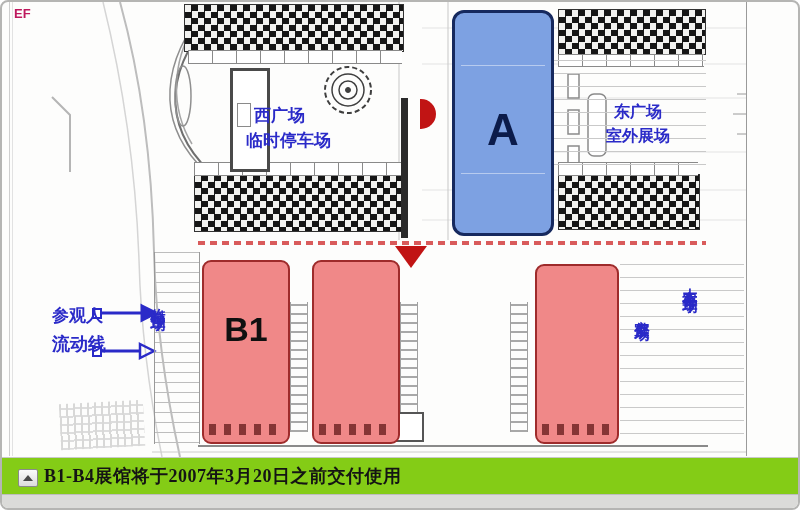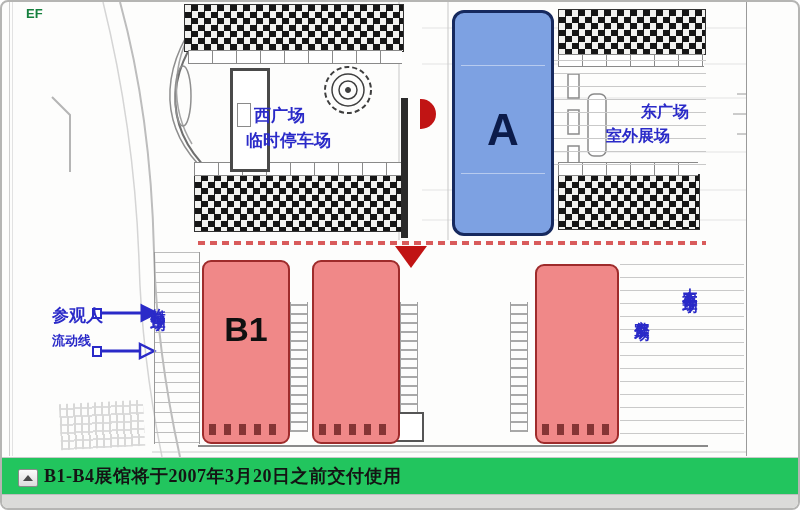--- a/index.html
+++ b/index.html
@@ -25,38 +25,38 @@
   .hallB{background:#f08888;border:2px solid #9e2b2b;}
   .dock{position:absolute;left:5px;right:5px;bottom:7px;height:11px;
     background:repeating-linear-gradient(90deg,#6b2020 0 7px,transparent 7px 15px);opacity:.8;}
   .blue-note{color:#2a2ac8;font-weight:bold;}
   .vtext{writing-mode:vertical-rl;text-orientation:upright;letter-spacing:2px;}
   .red-dash{background:repeating-linear-gradient(90deg,#d95b5b 0 7px,transparent 7px 12px);}
   .tri-down{width:0;height:0;border-left:16px solid transparent;border-right:16px solid transparent;
     border-top:22px solid #c11414;}
   .entry-blob{background:#c11414;border-radius:0 16px 16px 0;}
   .westbldg{border:3px solid #4a4a4a;background:#fff;}
-  #captionbar{border-top:1px solid #c9c9c9;background:#22c55e;}
+  #captionbar{border-top:1px solid #c9c9c9;background:#84cc16;}
   #cap-icon{width:18px;height:16px;border:1px solid #8a8a8a;border-radius:2px;
     background:linear-gradient(#fbfbfb,#dcdcdc);display:flex;align-items:center;justify-content:center;}
   #cap-icon .tri{width:0;height:0;border-left:5px solid transparent;border-right:5px solid transparent;
     border-bottom:6px solid #4a4a4a;}
   #caption-text{font-family:"Liberation Serif",serif;font-weight:bold;font-size:18px;color:#141414;
     letter-spacing:.5px;}
   .darkbar{background:#2a2a2a;}
   .grayline{background:#9a9a9a;}
   .fuzz{background:repeating-linear-gradient(90deg,#cfcfcf 0 2px,transparent 2px 7px),
     repeating-linear-gradient(0deg,#d6d6d6 0 2px,transparent 2px 8px);opacity:.8;}
 </style>
 </head>
 <body>
 
 <div id="frame">
 
-  <div class="abs" style="left:12px;top:4px;font-size:13px;font-weight:bold;color:#15803d;margin-left:12px;">EF</div>
+  <div class="abs" style="left:12px;top:4px;font-size:13px;font-weight:bold;color:#be185d;">EF</div>
 
   <div class="abs" style="left:7px;top:0;width:1px;height:454px;background:#cfcfcf;"></div>
   <div class="abs" style="left:10px;top:0;width:1px;height:454px;background:#e2e2e2;"></div>
 
   <div class="abs grayline" style="left:744px;top:0;width:1px;height:454px;"></div>
 
   <svg class="abs" style="left:0;top:0;" width="800" height="455">
 
     <g stroke="#e3e3e3" stroke-width="1">
       <line x1="420" y1="26" x2="744" y2="26"></line>
@@ -159,25 +159,25 @@
     <div class="dock"></div>
   </div>
   <div class="abs hall hallB" style="left:533px;top:262px;width:80px;height:176px;">
     <div class="dock"></div>
   </div>
 
   <div class="abs fuzz" style="left:58px;top:400px;width:84px;height:46px;transform:rotate(-3deg);"></div>
 
   <div class="abs blue-note" style="left:252px;top:102px;font-size:17px;">西广场</div>
   <div class="abs blue-note" style="left:244px;top:127px;font-size:17px;">临时停车场</div>
-  <div class="abs blue-note" style="left:639px;top:100px;font-size:16px;">东广场</div>
+  <div class="abs blue-note" style="left:612px;top:100px;font-size:16px;">东广场</div>
   <div class="abs blue-note" style="left:604px;top:124px;font-size:16px;">室外展场</div>
 
   <div class="abs blue-note" style="left:50px;top:302px;font-size:17px;">参观人</div>
-  <div class="abs blue-note" style="left:50px;top:330px;font-size:13px;">流动线</div>
+  <div class="abs blue-note" style="left:50px;top:330px;font-size:18px;">流动线</div>
   <div class="abs blue-note vtext" style="left:146px;top:294px;height:128px;font-size:15px;">临时停车场</div>
 
   <div class="abs blue-note vtext" style="left:630px;top:306px;height:100px;font-size:15px;">室外展场</div>
   <div class="abs blue-note vtext" style="left:678px;top:274px;height:134px;font-size:15px;">大客车停车场</div>
 
   <div id="captionbar" class="abs" style="left:0;top:455px;width:796px;height:37px;">
     <div id="cap-icon" class="abs" style="left:16px;top:11px;">
       <div class="tri"></div>
     </div>
     <div id="caption-text" class="abs" style="left:42px;top:6px;">B1-B4展馆将于2007年3月20日之前交付使用</div>

